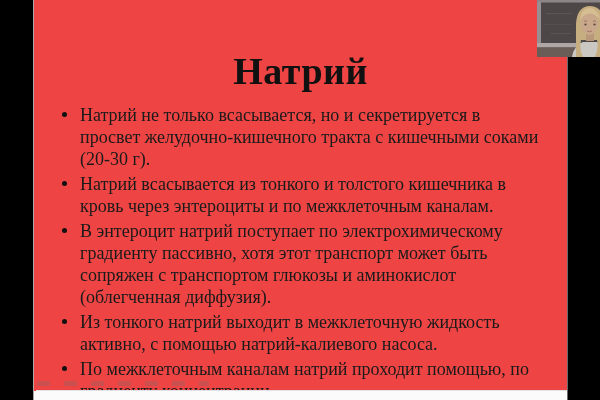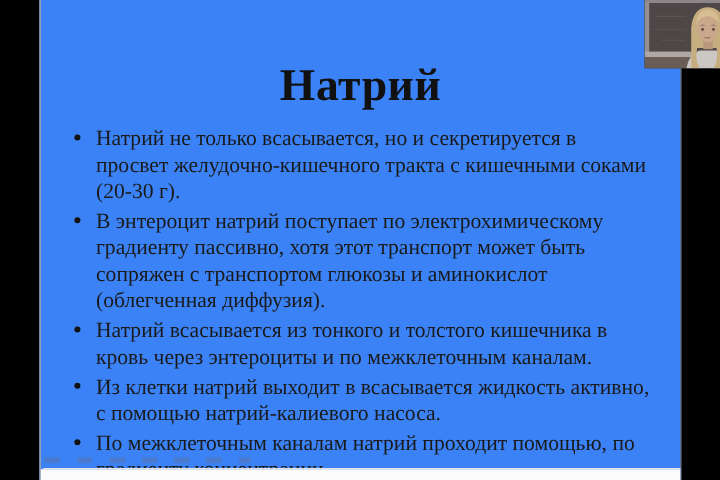--- a/index.html
+++ b/index.html
@@ -13,21 +13,21 @@
 
   
   .bar { position: absolute; top: 0; bottom: 0; background: #000; }
   .bar-left  { left: 0; width: 33px; }
   .bar-right { left: 567px; width: 33px; border-left: 1px solid #6a6a6a; box-sizing: border-box; }
 
   
   .slide {
     position: absolute;
     left: 33px; top: 0; bottom: 0; right: 33px;
-    background: #3b82f6;
+    background: #ef4444;
     border-left: 1px solid #a8a8a8;
     box-sizing: border-box;
   }
   .slide-title {
     margin: 52px 0 0 0;
     font-size: 38px;
     line-height: 1;
     font-weight: bold;
     color: #111;
     text-align: center;
@@ -87,23 +87,23 @@
 </head>
 <body>
 
 <div class="bar bar-left"></div>
 <div class="bar bar-right"></div>
 
 <div class="slide">
   <h1 class="slide-title">Натрий</h1>
   <ul class="bullets">
     <li>Натрий не только всасывается, но и секретируется в просвет желудочно-кишечного тракта с кишечными соками (20-30 г).</li>
+    <li>Натрий всасывается из тонкого и толстого кишечника в кровь через энтероциты и по межклеточным каналам.</li>
     <li>В энтероцит натрий поступает по электрохимическому градиенту пассивно, хотя этот транспорт может быть сопряжен с транспортом глюкозы и аминокислот (облегченная диффузия).</li>
-    <li>Натрий всасывается из тонкого и толстого кишечника в кровь через энтероциты и по межклеточным каналам.</li>
-    <li>Из клетки натрий выходит в всасывается жидкость активно, с помощью натрий-калиевого насоса.</li>
+    <li>Из тонкого натрий выходит в межклеточную жидкость активно, с помощью натрий-калиевого насоса.</li>
     <li>По межклеточным каналам натрий проходит помощью, по градиенту концентрации.</li>
   </ul>
 </div>
 
 <div class="footer-smudge"></div>
 <div class="bottom-strip"></div>
 <div class="bottom-line"></div>
 
 <div class="webcam" aria-label="presenter-video">
   <svg width="63" height="57" viewBox="0 0 63 57">

